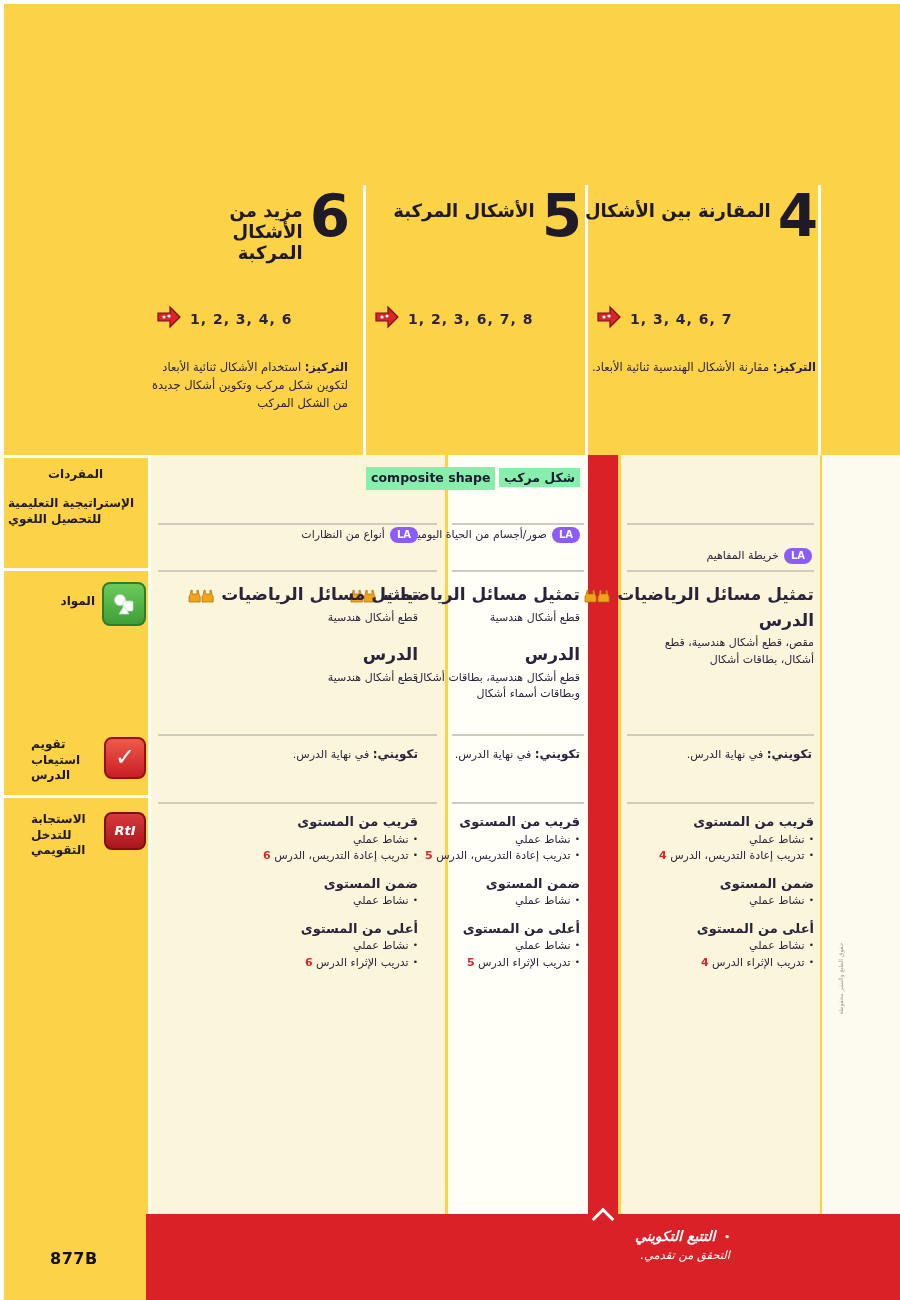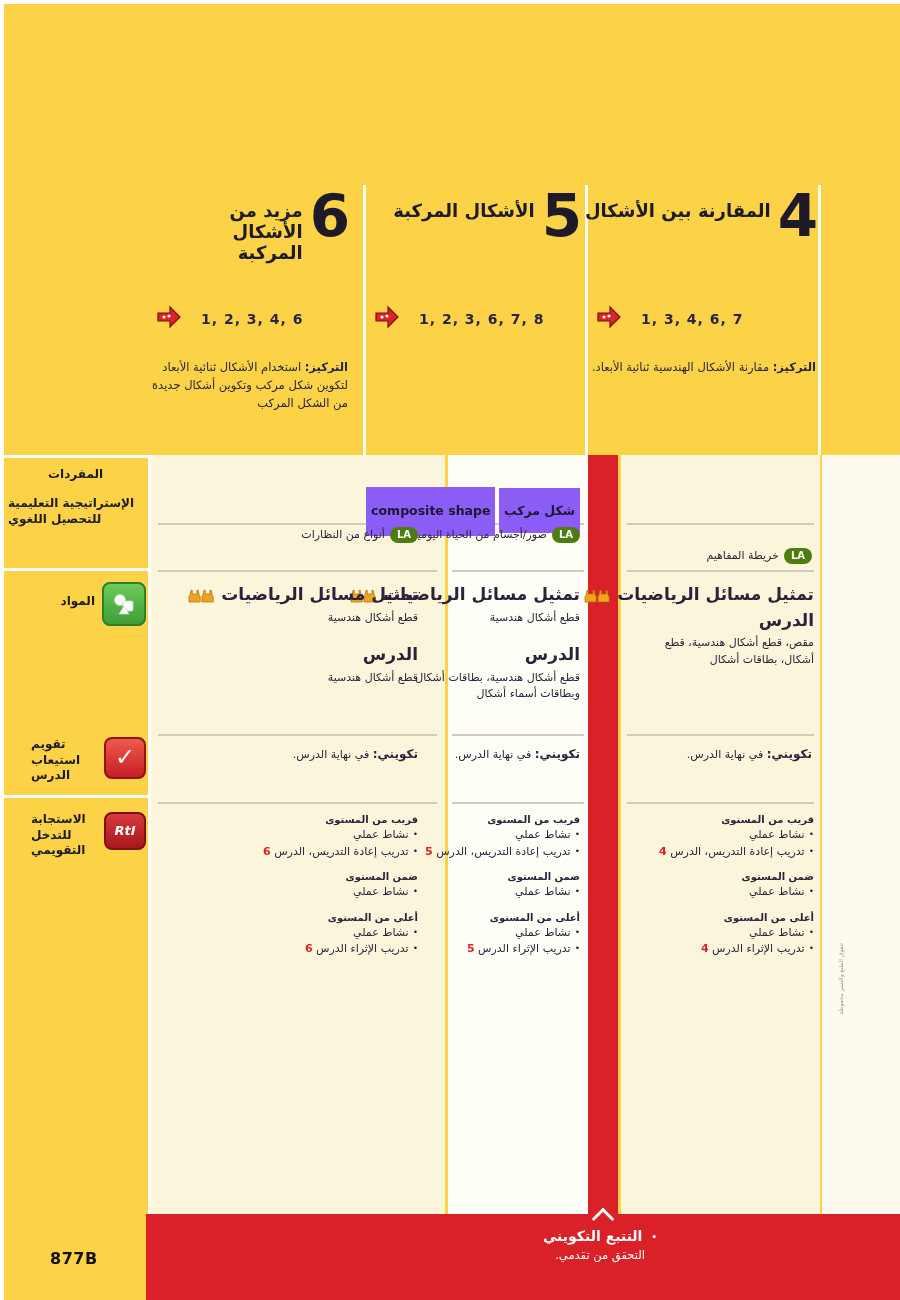--- a/index.html
+++ b/index.html
@@ -8,63 +8,63 @@
   .edge{position:absolute;background:#FFFFFF;}
   .edge.left{left:0;top:0;width:4px;height:1300px;}
   .edge.top{left:0;top:0;width:900px;height:4px;}
 
   
   .vrule{position:absolute;top:185px;height:270px;width:3px;background:#FFFEF6;}
   .head{position:absolute;top:185px;height:270px;}
   .head .titlerow{position:absolute;top:6px;right:0;display:flex;direction:rtl;align-items:flex-start;gap:7px;white-space:nowrap;}
   .bignum{font-size:58px;font-weight:bold;line-height:0.88;color:#1E1A28;letter-spacing:-2px;}
   .lesson-title{font-size:18px;font-weight:bold;color:#1E1A28;padding-top:9px;margin-left:28px;}
-  .standards{position:absolute;top:120px;left:6px;display:flex;direction:ltr;align-items:center;gap:19px;}
+  .standards{position:absolute;top:120px;left:6px;display:flex;direction:ltr;align-items:center;gap:8px;}
   .standards .nums{font-size:14px;font-weight:bold;color:#2A2440;letter-spacing:1px;white-space:nowrap;}
   .focus{position:absolute;top:174px;right:0;left:0;direction:rtl;text-align:right;font-size:11.5px;line-height:1.55;color:#2A2440;}
   .focus b{font-weight:bold;}
 
   
   .colbg{position:absolute;top:455px;height:759px;}
   .col6bg{left:150px;width:295px;background:#FBF5DB;}
   .col5bg{left:448px;width:140px;background:#FFFEF7;}
   .col4bg{left:621px;width:199px;background:#FBF5DB;}
   .rightstrip{left:822px;width:78px;background:#FDFBF0;}
   .redbar{position:absolute;left:588px;top:455px;width:30px;height:759px;background:#DA2128;}
   .sep{position:absolute;height:2px;background:#CFCBBF;}
   .side-hline{position:absolute;left:0;width:151px;height:3px;background:#FFFFFF;}
   .side-vline{position:absolute;left:148px;top:455px;width:3px;height:759px;background:#FFFEF6;}
 
   .cell{position:absolute;direction:rtl;text-align:right;color:#29243C;font-size:11px;line-height:1.5;}
   .nowrap{white-space:nowrap;}
-  .hl{background:#8b5cf6;font-weight:bold;font-size:12.5px;color:#1C1830;padding:15px 5px;margin-top:20px;}
+  .hl{background:#86efac;font-weight:bold;font-size:12.5px;color:#1C1830;padding:2px 5px;}
   .hl.en{direction:ltr;display:inline-block;margin-left:4px;}
-  .la-badge{display:inline-block;background:#4d7c0f;color:#fff;font-weight:bold;font-size:10px;line-height:1;padding:3px 7px;border-radius:10px;vertical-align:middle;margin-left:5px;}
+  .la-badge{display:inline-block;background:#8b5cf6;color:#fff;font-weight:bold;font-size:10px;line-height:1;padding:3px 7px;border-radius:10px;vertical-align:middle;margin-left:5px;}
   .mat-head{font-weight:bold;font-size:17px;white-space:nowrap;}
   .mat-items{margin-top:2px;margin-bottom:16px;}
-  .rti-h{font-weight:bold;font-size:10px;margin-top:9px;}
+  .rti-h{font-weight:bold;font-size:13px;margin-top:9px;}
   .rti-h:first-child{margin-top:0;}
   .rti-item{font-size:11px;}
   .bullet{font-size:9px;margin-left:4px;vertical-align:1px;}
   .rednum{color:#D8242B;font-weight:bold;}
   .assess b{font-weight:bold;font-size:12px;}
 
   
   .side-row{position:absolute;left:0;width:148px;color:#1E1A28;font-weight:bold;font-size:12px;line-height:1.3;direction:rtl;}
   .side-label{text-align:left;}
   .side-flex{display:flex;direction:rtl;align-items:flex-start;gap:7px;padding-right:2px;}
   .icon-tile{flex:0 0 auto;border-radius:8px;display:flex;align-items:center;justify-content:center;}
   .tile-green{width:40px;height:40px;background:linear-gradient(180deg,#6CCB5A,#3E9E37);border:2px solid #2E7D2A;}
   .tile-check{width:38px;height:38px;background:linear-gradient(180deg,#EF5A4C,#C81E24);border:2px solid #921216;color:#fff;font-size:24px;font-weight:bold;}
   .tile-rti{width:38px;height:34px;background:linear-gradient(180deg,#D7393C,#A8171D);border:2px solid #7E1013;color:#fff;font-size:13px;font-weight:bold;font-style:italic;}
 
   
   .footer{position:absolute;left:146px;top:1214px;width:754px;height:86px;background:#DA2128;}
   .chevron{position:absolute;left:595px;top:1211px;width:13px;height:13px;border-left:3px solid #fff;border-top:3px solid #fff;transform:rotate(45deg);background:transparent;}
-  .footer-text{position:absolute;left:470px;top:1228px;width:260px;text-align:center;color:#fff;direction:rtl;}
+  .footer-text{position:absolute;left:470px;top:1228px;width:260px;text-align:right;color:#fff;direction:rtl;font-style:italic;}
   .footer-l1{font-size:14px;font-weight:bold;}
   .footer-l2{font-size:11.5px;margin-top:4px;}
   .pagenum{position:absolute;left:50px;top:1249px;font-size:16px;font-weight:bold;color:#14110C;letter-spacing:0.5px;}
   .vert-copy{position:absolute;left:770px;top:975px;width:140px;transform:rotate(-90deg);transform-origin:center;font-size:6px;color:#8a8a84;white-space:nowrap;opacity:0.8;text-align:center;}
 </style>
 </head>
 <body>
 
 <div class="page">
   <div class="edge left"></div>

